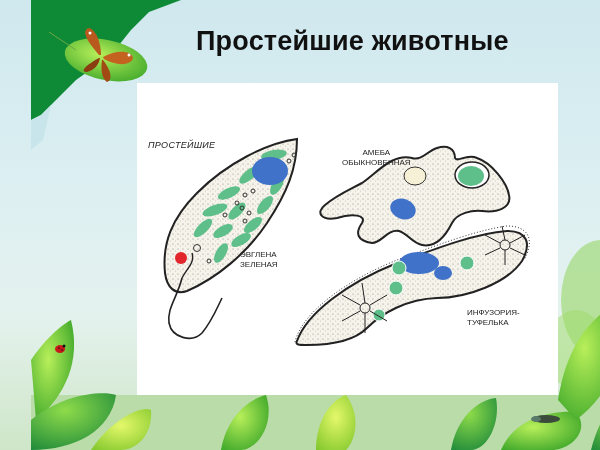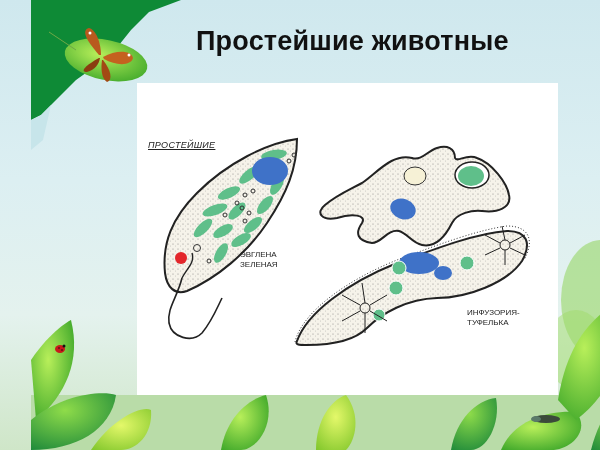--- a/index.html
+++ b/index.html
@@ -149,21 +149,25 @@
         </g>
         <g fill="none" stroke="#222" stroke-width="1">
           <circle cx="228" cy="225" r="5"></circle>
           <path d="M228,220 L225,200 M233,222 L250,212 M233,228 L250,238 M228,230 L228,250 M223,228 L205,238 M223,222 L205,212"></path>
           <circle cx="368" cy="162" r="5"></circle>
           <path d="M368,157 L365,143 M373,160 L388,152 M373,165 L388,172 M368,167 L368,182 M363,165 L348,172 M363,160 L348,152"></path>
         </g>
       </g>
     </svg>
 
-    <div class="lbl it" style="left:11px;top:57px;text-decoration:underline;">ПРОСТЕЙШИЕ</div>
+    <div class="lbl it" style="left:11px;top:57px;">ПРОСТЕЙШИЕ</div>
+    <div class="lbl" style="left:205px;top:65px;text-align:center;">
+      <div>АМЕБА</div>
+      <div>ОБЫКНОВЕННАЯ</div>
+    </div>
     <div class="lbl" style="left:103px;top:167px;">
       <div>ЭВГЛЕНА</div>
       <div>ЗЕЛЕНАЯ</div>
     </div>
     <div class="lbl" style="left:330px;top:225px;text-align:left;">
       <div>ИНФУЗОРИЯ-</div>
       <div>ТУФЕЛЬКА</div>
     </div>
   </div>
 </div>

